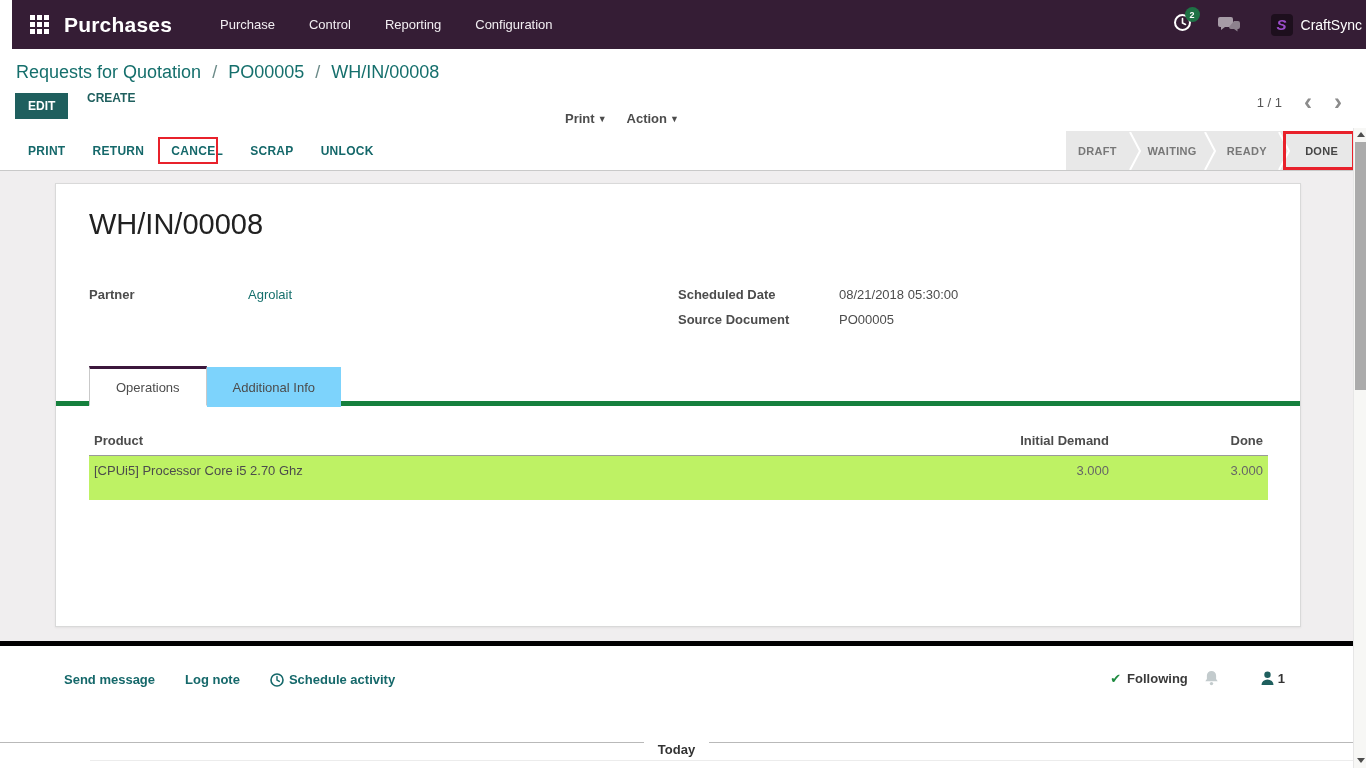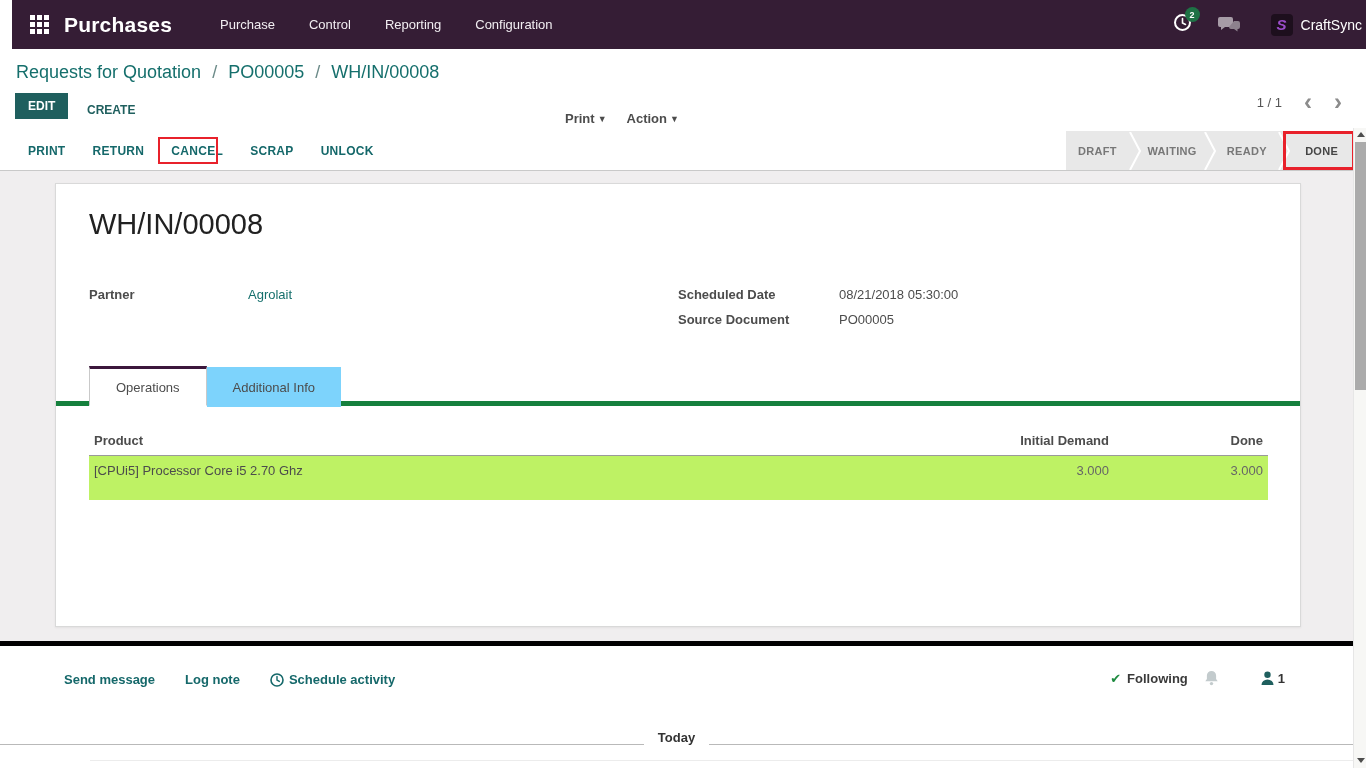--- a/index.html
+++ b/index.html
@@ -38,21 +38,21 @@
   
   .control-panel { position:absolute; top:49px; left:0; width:1366px; height:82px; background:#fff; }
   .breadcrumb { position:absolute; left:16px; top:13px; font-size:18px; color:#156f6c; }
   .breadcrumb .crumb { cursor:pointer; }
   .breadcrumb .sep { color:#6b8a88; padding:0 6px; }
   .btn-edit {
     position:absolute; left:15px; top:44px; background:#1f5f5e; color:#fff;
     font-size:12px; font-weight:bold; padding:6px 13px; border:none; cursor:pointer;
   }
   .btn-create {
-    position:absolute; left:81px; top:48px; background:transparent; color:#1f5f5e;
+    position:absolute; left:81px; top:36px; background:transparent; color:#1f5f5e;
     font-size:12px; font-weight:bold; padding:6px 6px; border:none; cursor:pointer;
   }
   .dropdowns { position:absolute; left:565px; top:62px; display:flex; gap:20px; font-size:13px; color:#4c4c4c; font-weight:bold; }
   .dropdowns .dd { cursor:pointer; }
   .dropdowns .caret { font-size:9px; color:#4c4c4c; margin-left:3px; vertical-align:1px; }
   .pager { position:absolute; right:24px; top:44px; display:flex; align-items:center; gap:22px; }
   .pager .count { font-size:13px; color:#555; }
   .pager .pg-arrow { font-size:24px; line-height:18px; color:#8c8c8c; cursor:pointer; font-weight:bold; }
 
   
@@ -113,21 +113,21 @@
   
   .chatter { position:absolute; left:0; top:470px; width:1353px; height:127px; background:#fff; border-top:5px solid #000000; }
   .chatter-btns { position:absolute; left:64px; top:26px; display:flex; gap:30px; align-items:center; }
   .chatter-btns .cbtn { font-size:13px; font-weight:bold; color:#15686a; background:none; border:none; cursor:pointer; font-family:inherit; display:flex; align-items:center; gap:5px; }
   .follow-zone { position:absolute; right:68px; top:24px; display:flex; align-items:center; }
   .check { color:#1d8a3f; font-size:13px; margin-right:6px; }
   .following-label { font-size:13px; font-weight:bold; color:#3a3a3a; cursor:pointer; }
   .bell { margin-left:16px; cursor:pointer; display:flex; }
   .followers { margin-left:42px; display:flex; align-items:center; gap:4px; cursor:pointer; }
   .followers .cnt { font-size:13px; font-weight:bold; color:#333; }
-  .today-divider { position:absolute; left:0; top:84px; width:1353px; display:flex; align-items:flex-end; }
+  .today-divider { position:absolute; left:0; top:96px; width:1353px; display:flex; align-items:flex-start; }
   .today-divider .line { flex:1; height:1px; background:#b9b9b9; }
   .today-divider .today-text { padding:0 14px; font-size:13px; font-weight:bold; color:#333; }
   .msg-top-line { position:absolute; left:90px; right:0; top:114px; height:1px; background:#ececec; }
 
   
   .scrollbar { position:absolute; right:0; top:128px; width:13px; height:640px; background:#f7f7f5; border-left:1px solid #e6e6e6; }
   .sb-arrow { position:absolute; left:0; width:13px; height:12px; display:flex; align-items:center; justify-content:center; cursor:pointer; }
   .sb-arrow.up { top:0; }
   .sb-arrow.down { bottom:2px; }
   .tri-up { width:0; height:0; border-left:4px solid transparent; border-right:4px solid transparent; border-bottom:5px solid #4d4d4d; }

